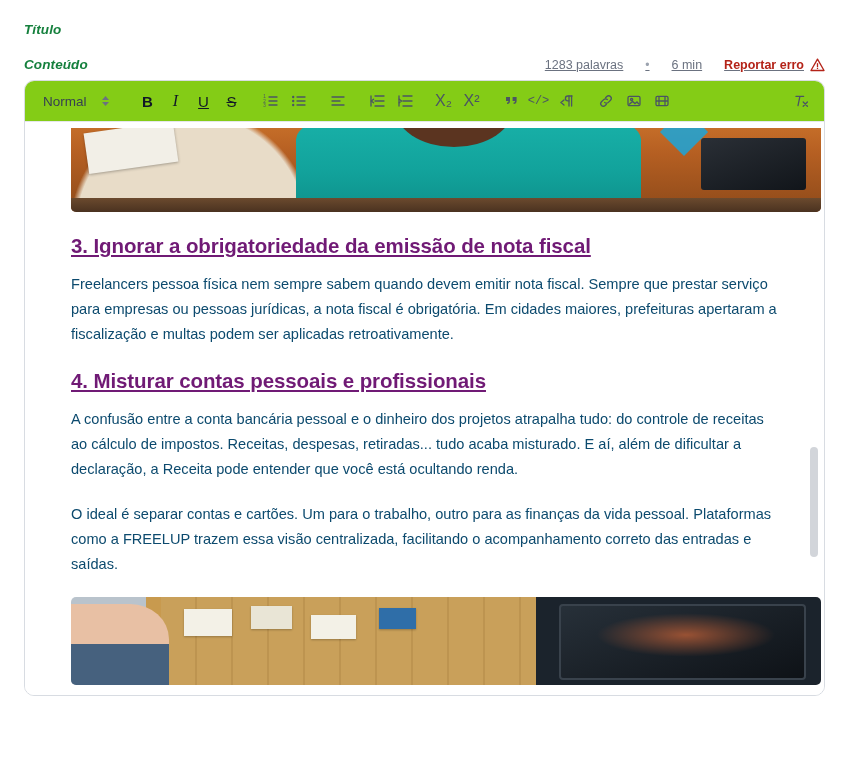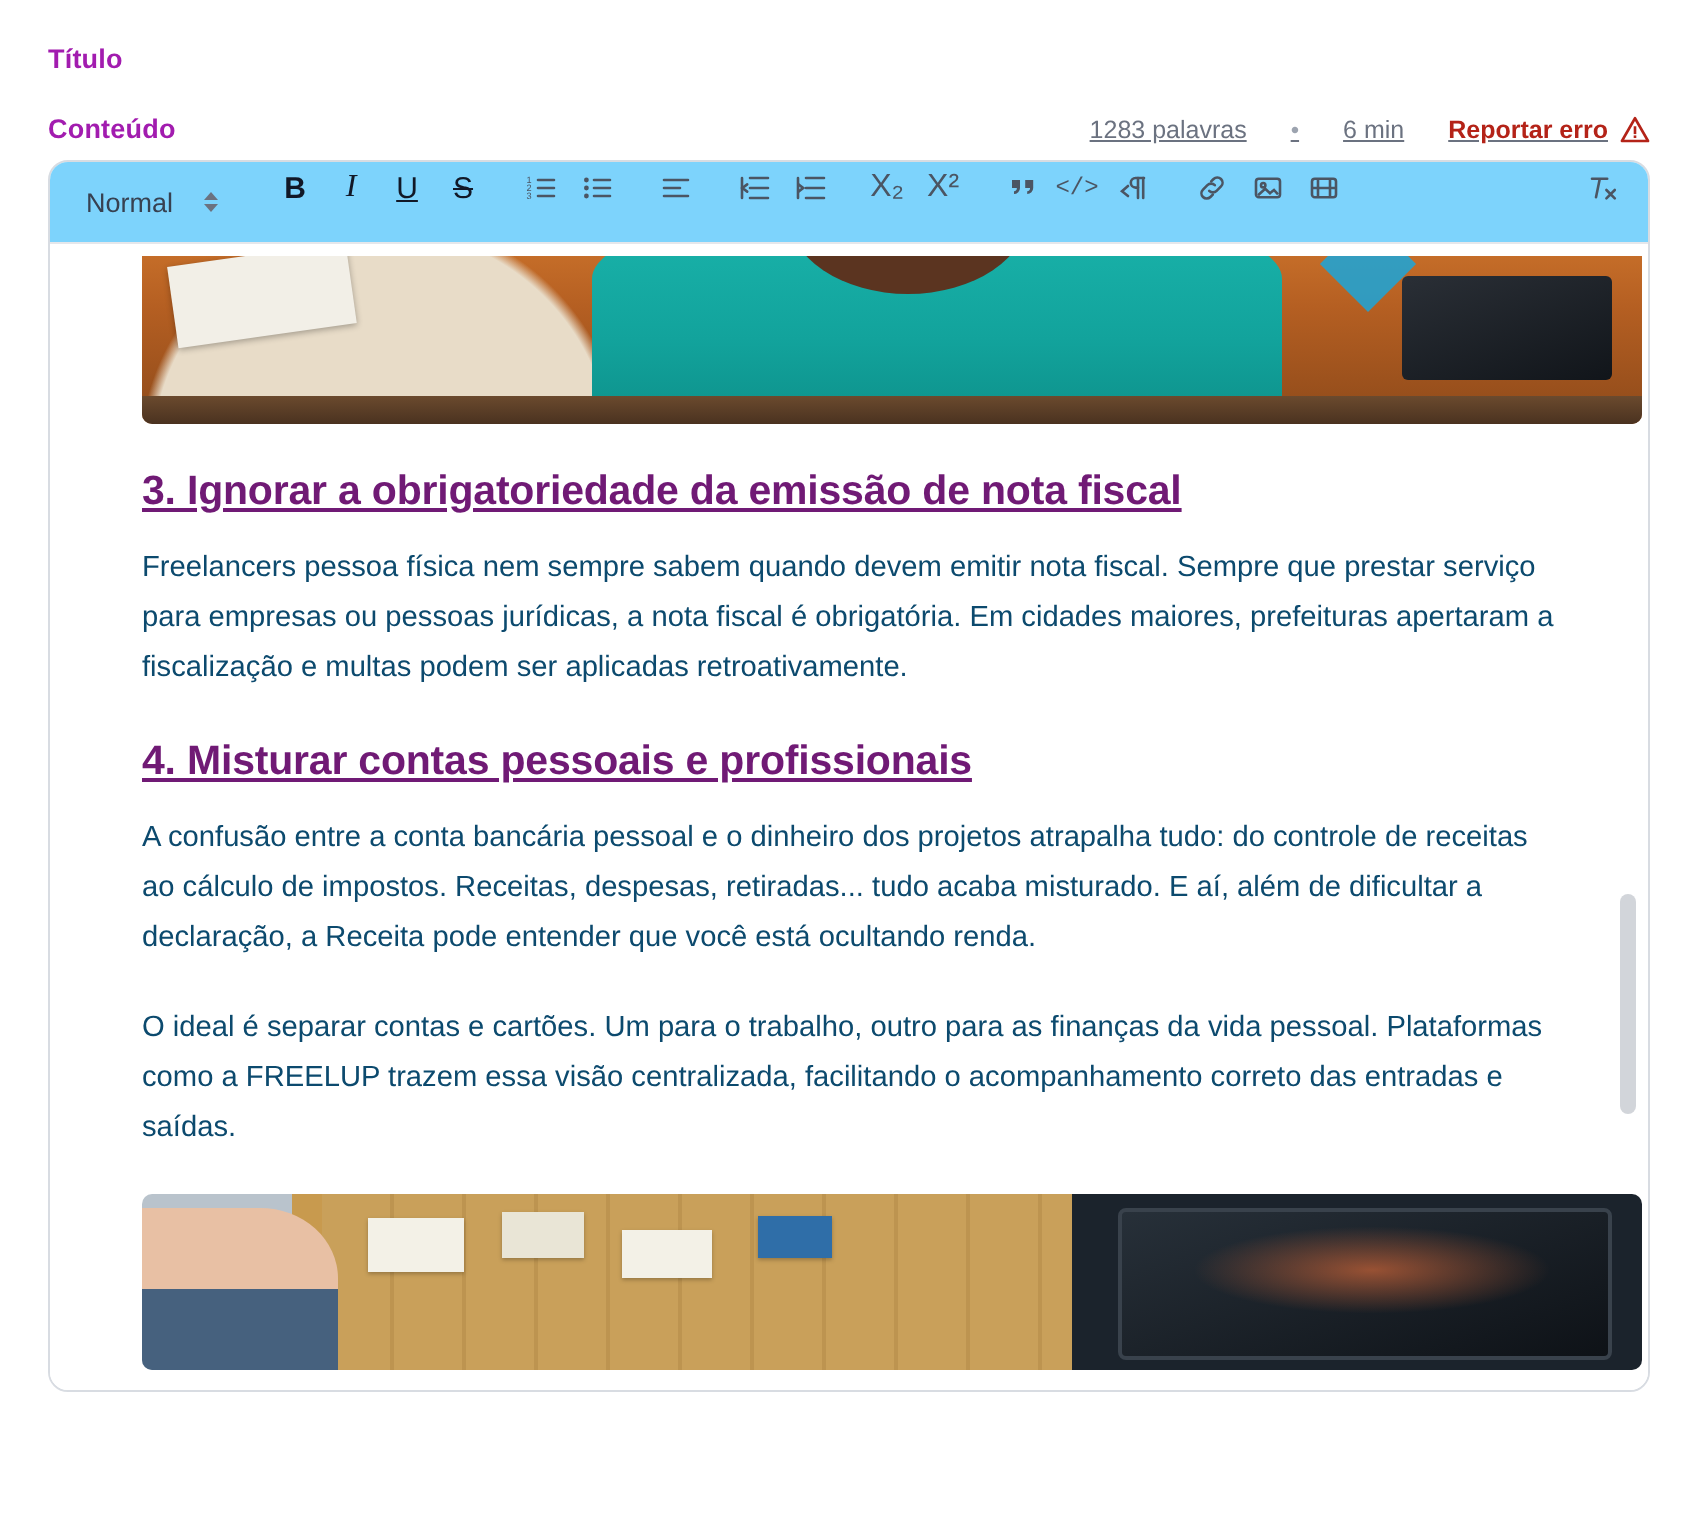--- a/index.html
+++ b/index.html
@@ -14,23 +14,24 @@
     position: relative;
     width: 849px; height: 768px;
     background: #ffffff;
     padding: 0 24px;
   }
 
   
   .field-label {
     font-size: 13.5px;
     font-weight: bold;
-    color: #a21caf;
+    color: #15803d;
     margin: 22px 0 8px 0;
     letter-spacing: 0.1px;
+    font-style: italic;
   }
   .title-input {
     width: 801px;
     height: 48px;
     border: 1px solid #d8dce2;
     border-radius: 8px;
     background: #ffffff;
     font-size: 17px;
     color: #111827;
     padding: 0 14px;
@@ -74,24 +75,25 @@
     width: 801px;
     height: 616px;
     border: 1px solid #d8dce2;
     border-radius: 10px;
     overflow: hidden;
     background: #fff;
   }
   .toolbar {
     height: 41px;
     display: flex;
+    align-items: center;
     gap: 2px;
     padding: 0 10px;
     border-bottom: 1px solid #e5e7eb;
-    background: #7dd3fc;
+    background: #84cc16;
   }
   .tb-select {
     display: flex;
     align-items: center;
     gap: 14px;
     font-size: 13.5px;
     color: #374151;
     padding: 3px 6px 3px 8px;
     cursor: pointer;
     margin-right: 6px;

